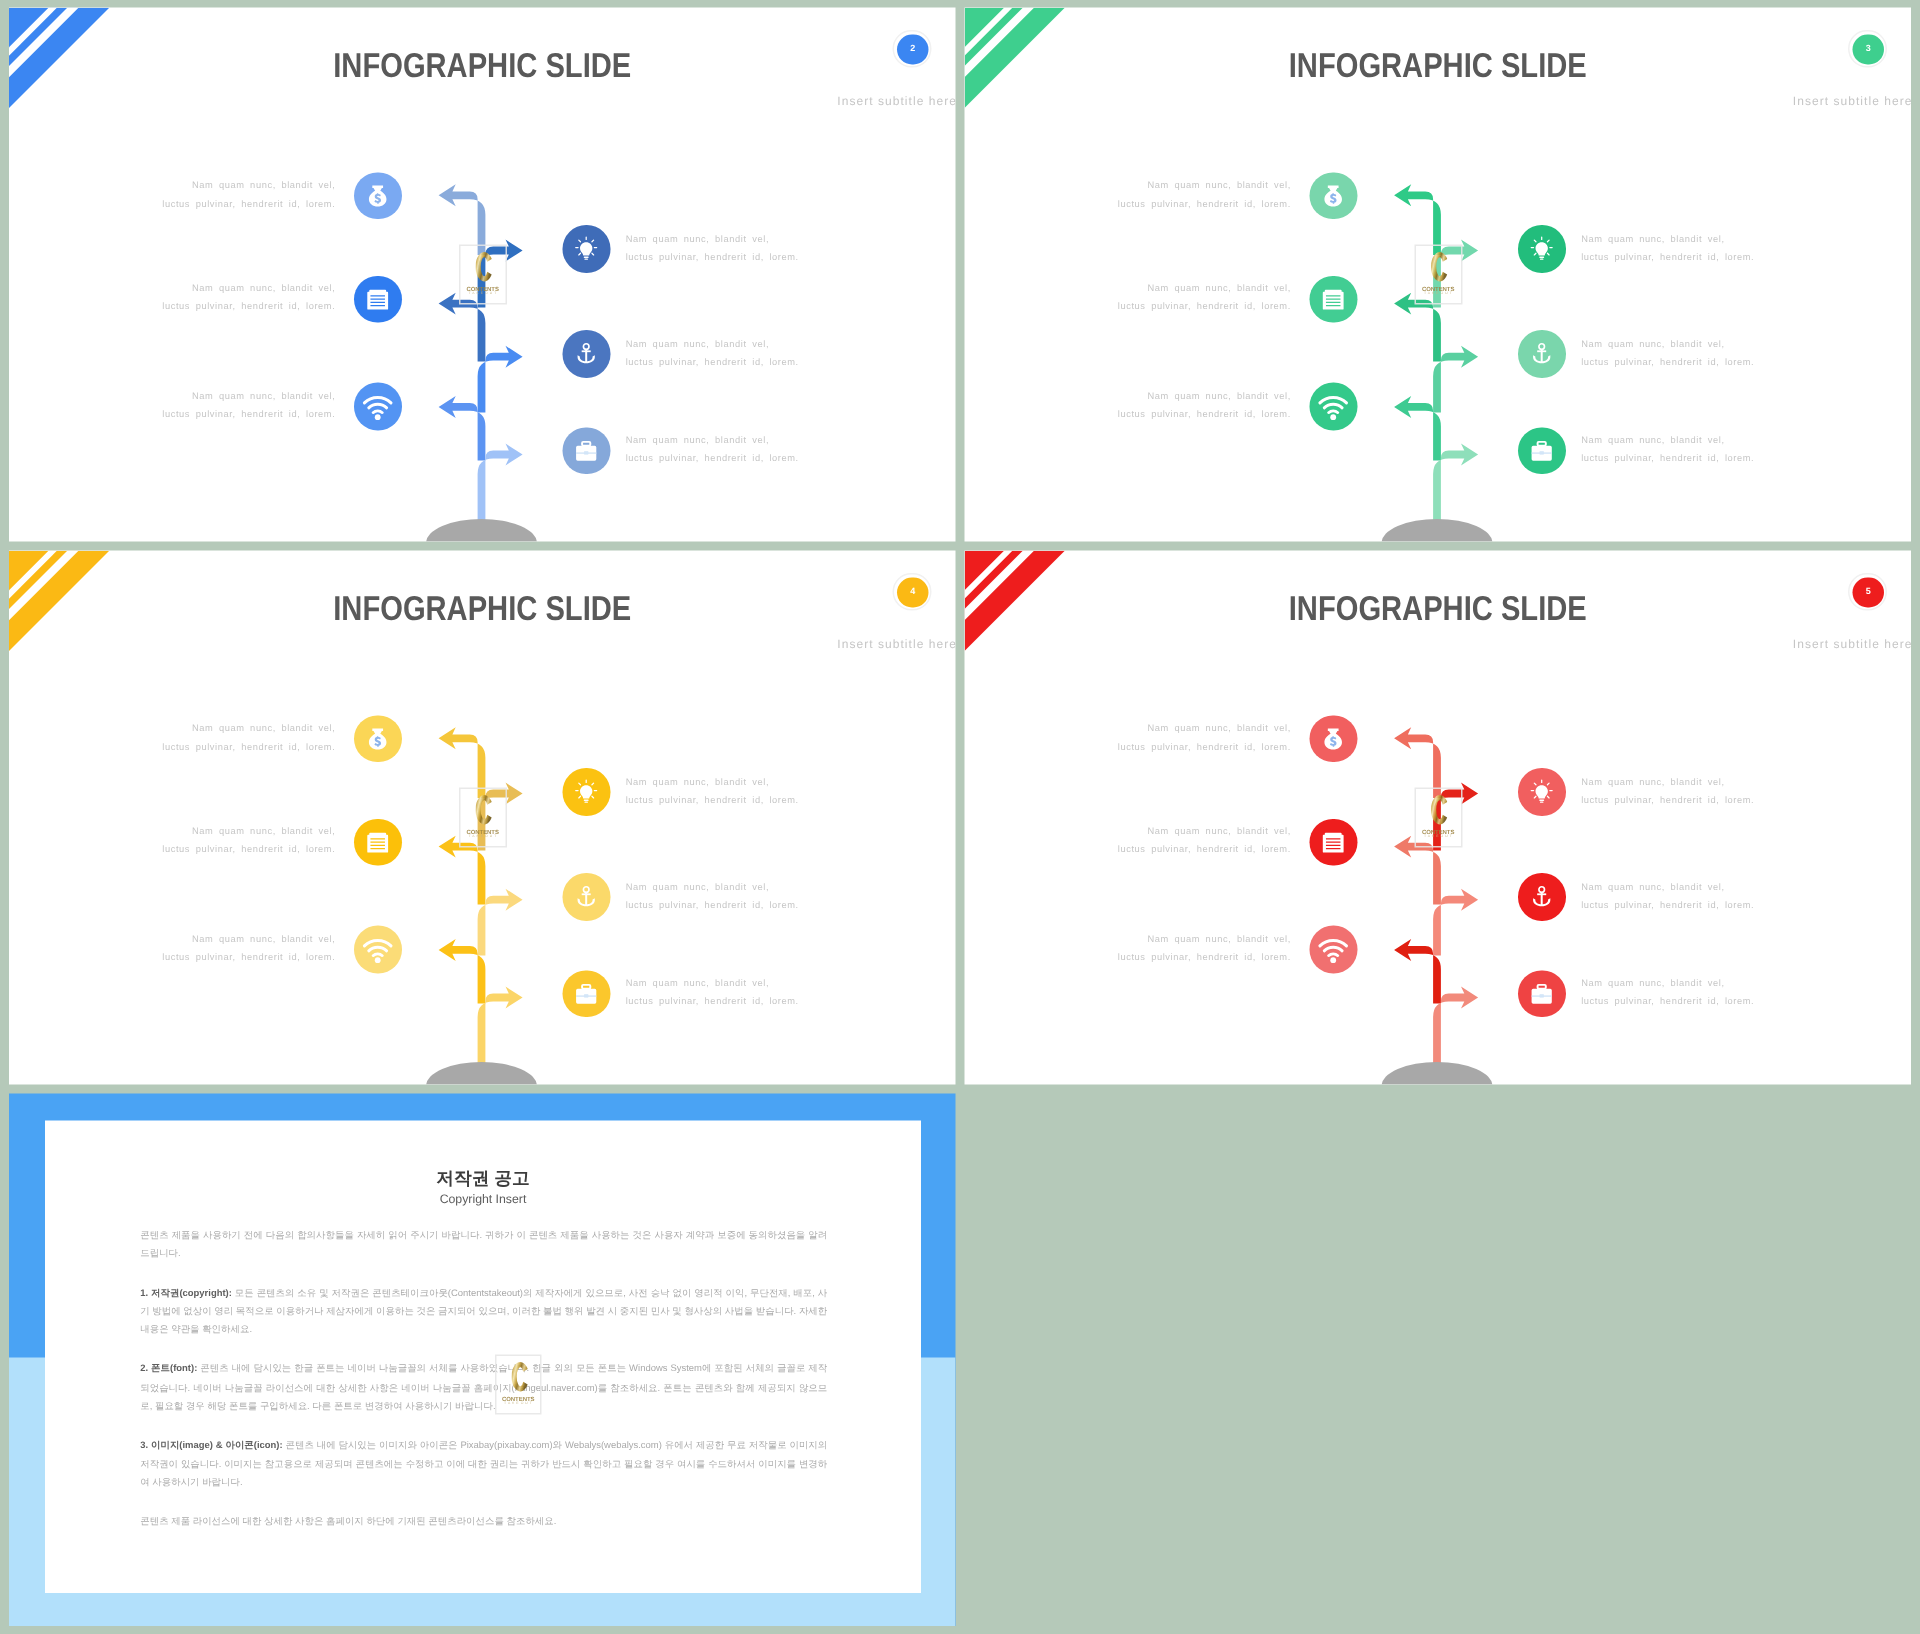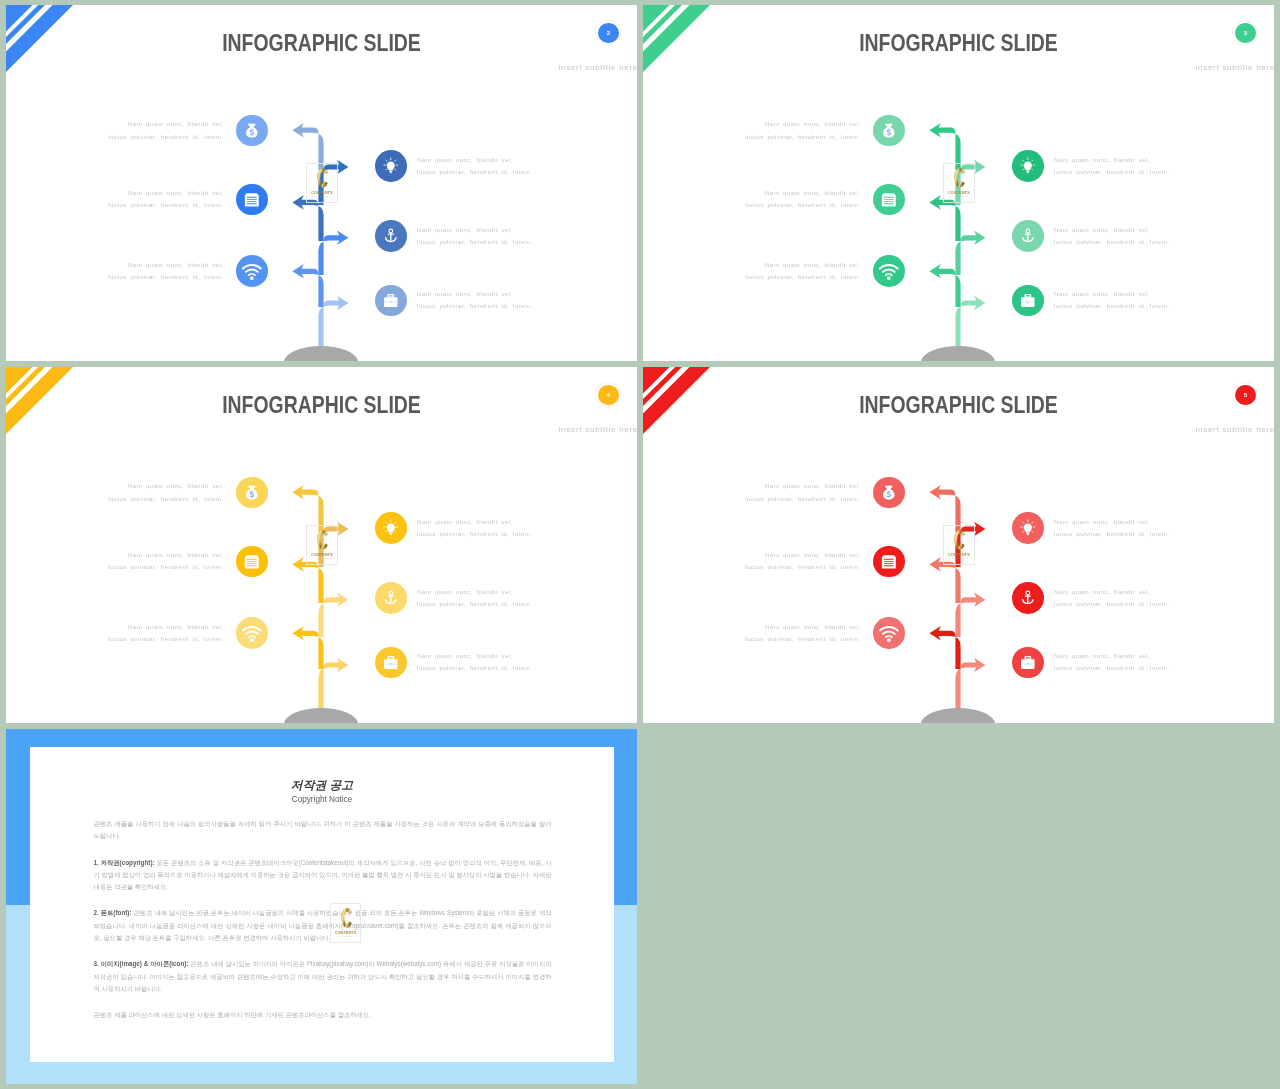--- a/index.html
+++ b/index.html
@@ -34,21 +34,21 @@
   .wm{position:absolute;left:0;top:0;width:31.6px;height:39.8px;border:1px solid #e6e6e6;
       box-sizing:border-box;opacity:.88;}
   .wm .wmC{position:absolute;left:10px;top:4.2px;width:11.7px;height:19.6px;}
   .wm .wmT{position:absolute;left:0;right:0;top:25.6px;text-align:center;font-size:4.0px;
            font-weight:bold;letter-spacing:-.05px;color:#9d8340;line-height:5px;}
   .wm .wmT2{position:absolute;left:0;right:0;top:31.2px;text-align:center;font-size:2.3px;
             letter-spacing:.35px;color:#c7b584;line-height:3px;}
   .cw-bot{position:absolute;left:0;top:176px;width:631px;height:179px;background:#b2e0fb;}
   .cw-page{position:absolute;left:24px;top:18px;width:584px;height:315px;background:#ffffff;}
   .cw-h1{position:absolute;left:0;right:0;top:31px;text-align:center;color:#3d3d3d;
-         font-weight:bold;font-size:11.8px;line-height:14px;font-style:italic;}
+         font-weight:bold;font-size:11.8px;line-height:14px;}
   .cw-h2{position:absolute;left:0;right:0;top:48px;text-align:center;color:#5c5c5c;
          font-size:8.2px;line-height:10px;}
   .cw-body{position:absolute;left:63.5px;top:71px;width:458px;color:#a9a9a9;
            font-size:6.3px;line-height:12.3px;text-align:justify;}
   .cw-body p{margin:0 0 14px 0;}
   .cw-body b{color:#5e5e5e;font-weight:bold;}
 </style>
 </head>
 <body>
 
@@ -530,21 +530,21 @@
       </div>
       <div class="s-title">INFOGRAPHIC SLIDE</div>
       <div class="s-sub">Insert  subtitle  here</div>
       <div class="badge-ring"></div>
       <div class="badge" style="background:#ee1d1d">5</div>
     </div>
 <div class="slide" id="slide-6">
       <div class="cw-bot"></div>
       <div class="cw-page">
         <div class="cw-h1">저작권 공고</div>
-        <div class="cw-h2">Copyright Notice</div>
+        <div class="cw-h2">Copyright Insert</div>
         <div class="cw-body">
           <p>콘텐츠 제품을 사용하기 전에 다음의 합의사항들을 자세히 읽어 주시기 바랍니다. 귀하가 이 콘텐츠 제품을 사용하는 것은 사용자 계약과 보증에 동의하셨음을 알려드립니다.</p>
           <p><b>1. 저작권(copyright): </b><span>모든 콘텐츠의 소유 및 저작권은 콘텐츠테이크아웃(Contentstakeout)의 제작자에게 있으므로, 사전 승낙 없이 영리적 이익, 무단전재, 배포, 사기 방법에 없상이 영리 목적으로 이용하거나 제삼자에게 이용하는 것은 금지되어 있으며, 이러한 불법 행위 발견 시 중지된 민사 및 형사상의 사법을 받습니다. 자세한 내용은 약관을 확인하세요.</span></p>
           <p><b>2. 폰트(font): </b><span>콘텐츠 내에 담시있는 한글 폰트는 네이버 나눔글꼴의 서체를 사용하였습니다. 한글 외의 모든 폰트는 Windows System에 포함된 서체의 글꼴로 제작되었습니다. 네이버 나눔글꼴 라이선스에 대한 상세한 사항은 네이버 나눔글꼴 홈페이지(hangeul.naver.com)를 참조하세요. 폰트는 콘텐츠와 함께 제공되지 않으므로, 필요할 경우 해당 폰트를 구입하세요. 다른 폰트로 변경하여 사용하시기 바랍니다.</span></p>
           <p><b>3. 이미지(image) &amp; 아이콘(icon): </b><span>콘텐츠 내에 담시있는 이미지와 아이콘은 Pixabay(pixabay.com)와 Webalys(webalys.com) 유에서 제공한 무료 저작물로 이미지의 저작권이 있습니다. 이미지는 참고용으로 제공되며 콘텐츠에는 수정하고 이에 대한 권리는 귀하가 반드시 확인하고 필요할 경우 여시를 수드하셔서 이미지를 변경하여 사용하시기 바랍니다.</span></p>
           <p>콘텐츠 제품 라이선스에 대한 상세한 사항은 홈페이지 하단에 기재된 콘텐츠라이선스를 참조하세요.</p>
         </div>
         <div class="wm" style="left:299.7px;top:156.2px">
           <svg class="wmC" viewBox="0 0 11.7 19.6">
             <defs>

